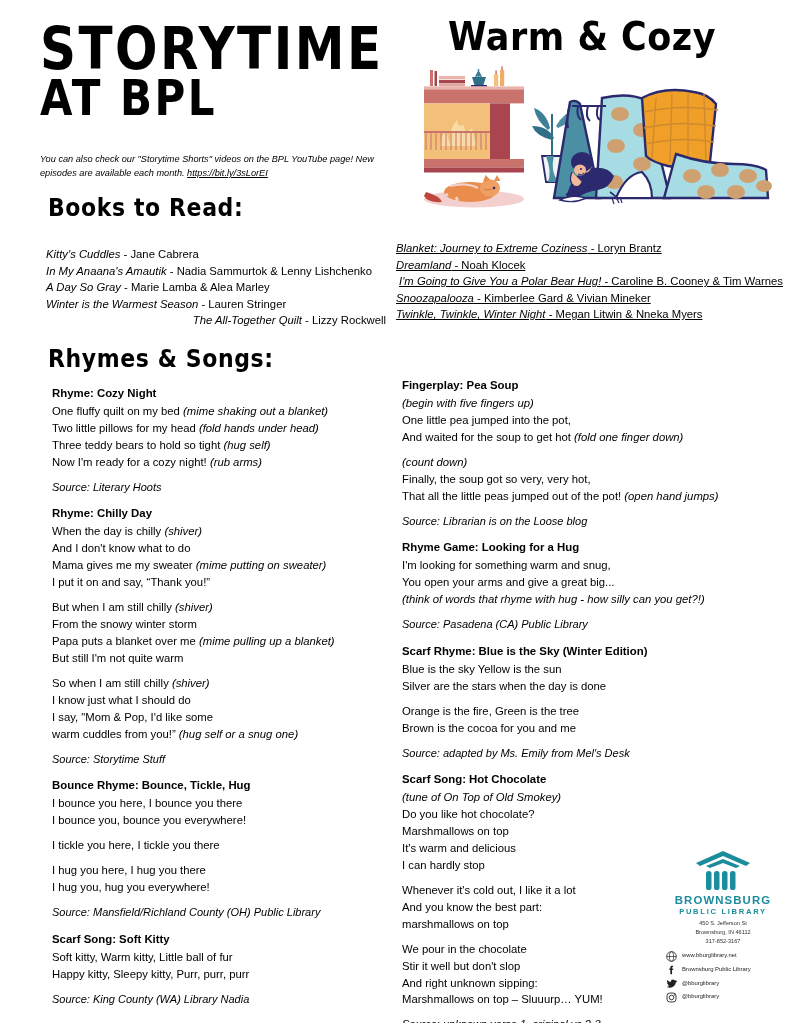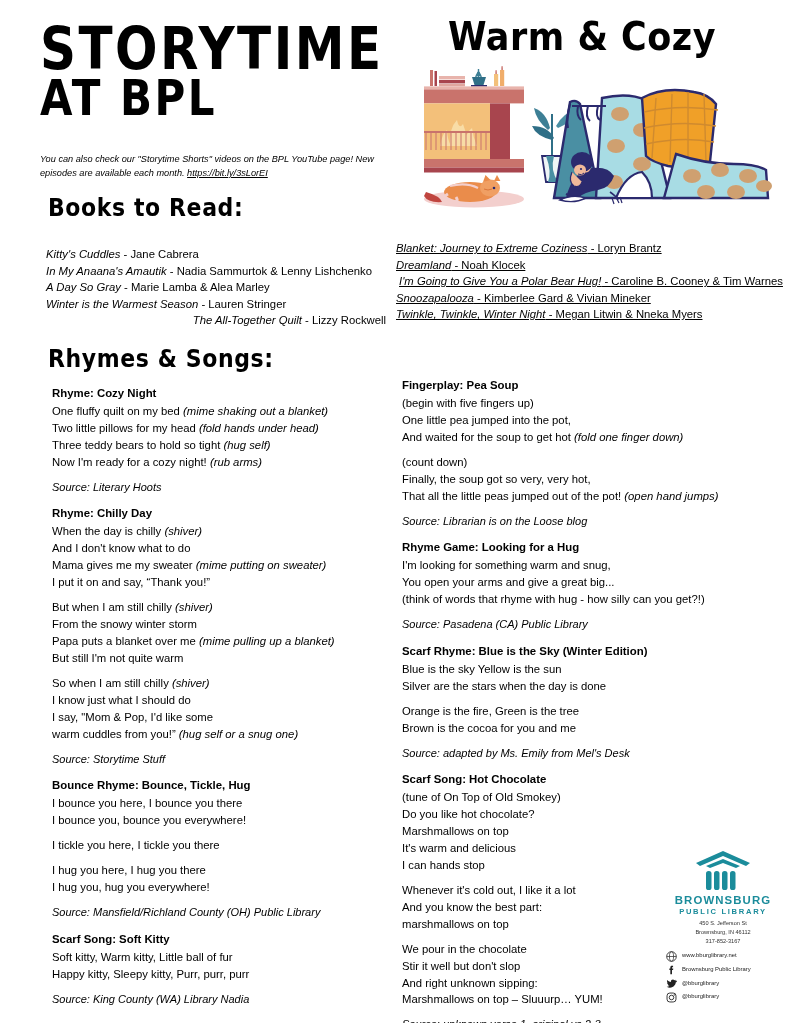--- a/index.html
+++ b/index.html
@@ -79,21 +79,21 @@
   .block { margin-bottom: 10px; }
   .block h4 {
     font-size: 11.4px;
     font-weight: bold;
     margin-bottom: 1px;
   }
   .stanza { margin-bottom: 8px; }
   .stanza:last-child { margin-bottom: 0; }
   .line { white-space: normal; }
   .line i { font-style: italic; }
-  .em-line { }
+  .em-line { font-style: italic; }
   .source { font-style: italic; font-size: 11px; }
 
   
   #illus { position: absolute; left: 420px; top: 58px; width: 368px; height: 150px; }
 
   
   #logo-block {
     position: absolute;
     left: 660px; top: 850px;
     width: 126px;
@@ -398,21 +398,21 @@
         </div>
         <div class="source">Source: adapted by Ms. Emily from Mel's Desk</div>
       </div>
       <div class="block">
         <h4>Scarf Song: Hot Chocolate</h4>
         <div class="stanza">
           <div class="em-line">(tune of On Top of Old Smokey)</div>
           <div class="line"><span>Do you like hot chocolate?</span></div>
           <div class="line"><span>Marshmallows on top</span></div>
           <div class="line"><span>It's warm and delicious</span></div>
-          <div class="line"><span>I can hands stop</span></div>
+          <div class="line"><span>I can hardly stop</span></div>
         </div>
         <div class="stanza">
           <div class="line"><span>Whenever it's cold out, I like it a lot</span></div>
           <div class="line"><span>And you know the best part:</span></div>
           <div class="line"><span>marshmallows on top</span></div>
         </div>
         <div class="stanza">
           <div class="line"><span>We pour in the chocolate</span></div>
           <div class="line"><span>Stir it well but don't slop</span></div>
           <div class="line"><span>And right unknown sipping:</span></div>

